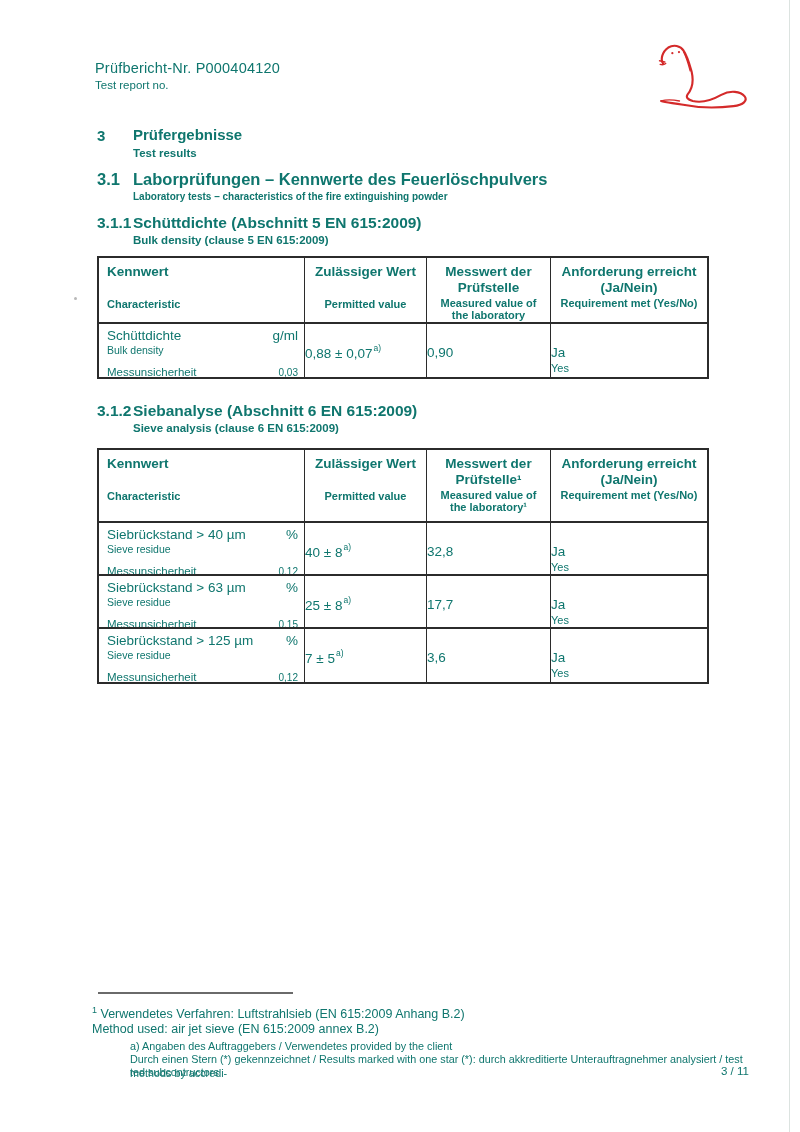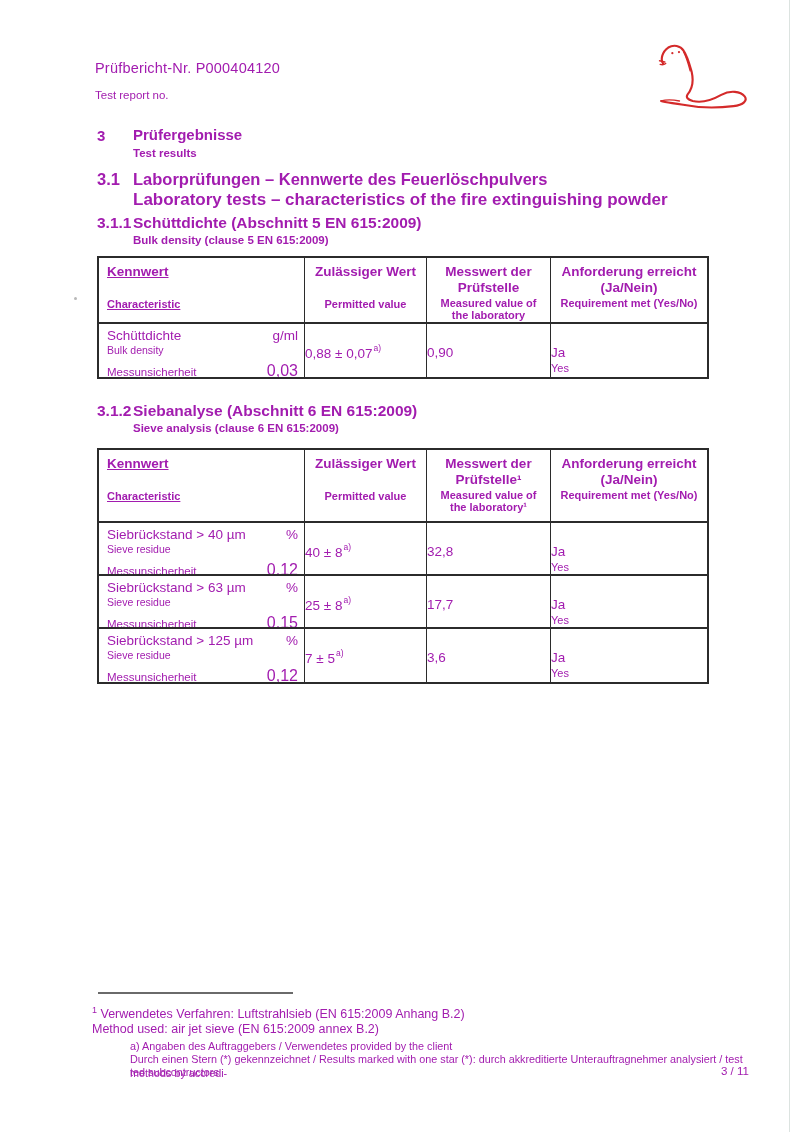--- a/index.html
+++ b/index.html
@@ -1,59 +1,59 @@
 <!DOCTYPE html>
 <html><head>
 <meta charset="utf-8">
 <style>
   html,body{margin:0;padding:0;background:#e8e8e8;}
   .page{
     position:relative;width:800px;height:1132px;margin:0 auto;
     background:#ffffff;overflow:hidden;
     font-family:"Liberation Sans","DejaVu Sans",sans-serif;
-    color:#a21caf;
+    color:#0f766e;
     -webkit-font-smoothing:antialiased;
   }
   
   .report-head{position:absolute;left:95px;top:60px;}
   .report-no{font-size:14.5px;letter-spacing:.2px;}
-  .report-no-en{font-size:11.5px;margin-top:13px;}
+  .report-no-en{font-size:11.5px;margin-top:3px;}
   .logo{position:absolute;left:652px;top:38px;width:112px;height:72px;}
   
   .sec{position:absolute;left:97px;display:grid;grid-template-columns:36px auto;}
   .sec .num{font-weight:bold;}
   .sec .t-de{font-weight:bold;line-height:1.12;}
   .sec .t-en{font-weight:bold;line-height:1.1;margin-top:3px;}
   .sec-3 .num,.sec-3 .t-de{font-size:15px;}
   .sec-3 .t-en{font-size:11.5px;}
   .sec-31 .num,.sec-31 .t-de{font-size:16.5px;}
-  .sec-31 .t-en{font-size:17px;}
+  .sec-31 .t-en{font-size:10px;}
   .sec-311 .num,.sec-311 .t-de,.sec-312 .num,.sec-312 .t-de{font-size:15.5px;}
   .sec-311 .t-en,.sec-312 .t-en{font-size:11.5px;}
   
   .tbl{position:absolute;left:97px;width:612px;border:2px solid #2b2b2b;box-sizing:border-box;background:#fff;}
   .trow{display:grid;grid-template-columns:206px 122px 124px 156px;border-bottom:2px solid #2b2b2b;box-sizing:border-box;}
   .trow:last-child{border-bottom:none;}
   .tcell{border-right:1.6px solid #2b2b2b;box-sizing:border-box;overflow:hidden;}
   .tcell:last-child{border-right:none;}
   .hrow-1{height:66px;}
   .hrow-2{height:73px;}
   .brow{height:53px;}
   .hc{padding:6px 4px 2px 4px;text-align:center;}
-  .hc.first{text-align:left;padding-left:8px;text-decoration:underline;}
+  .hc.first{text-align:left;padding-left:8px;}
   .h-de{font-weight:bold;font-size:13.5px;line-height:1.22;}
   .h-de.fixed{min-height:34px;}
   .h-en{font-weight:bold;font-size:11px;line-height:1.12;}
   .c1{padding:5px 6px 3px 8px;}
   .c1-line1{display:flex;justify-content:space-between;align-items:baseline;font-size:13.5px;line-height:1.1;}
   .c1-en{font-size:10.5px;line-height:1.15;}
   .c1-unc{display:flex;justify-content:space-between;align-items:baseline;margin-top:6px;}
   .unc-de{font-size:11.5px;}
   .unc-en{font-size:16px;}
-  .unc-val{font-size:16px;}
+  .unc-val{font-size:10px;}
   .vcell{text-align:left;padding-top:21px;font-size:13.5px;line-height:1.15;}
   .vcell sup{font-size:8.5px;position:relative;top:-1px;left:1px;}
   .met-en{font-size:11px;margin-top:1px;}
   
   .fn-rule{position:absolute;left:98px;top:992px;width:195px;height:2px;background:#6a6a6a;}
   .fn{position:absolute;left:92px;width:690px;}
   .fn-line1{font-size:12.5px;}
   .fn-line1 sup{font-size:9px;}
   .fn-line2{font-size:12.5px;}
   .fn-small{position:absolute;left:130px;width:650px;font-size:10.8px;line-height:1.28;}

